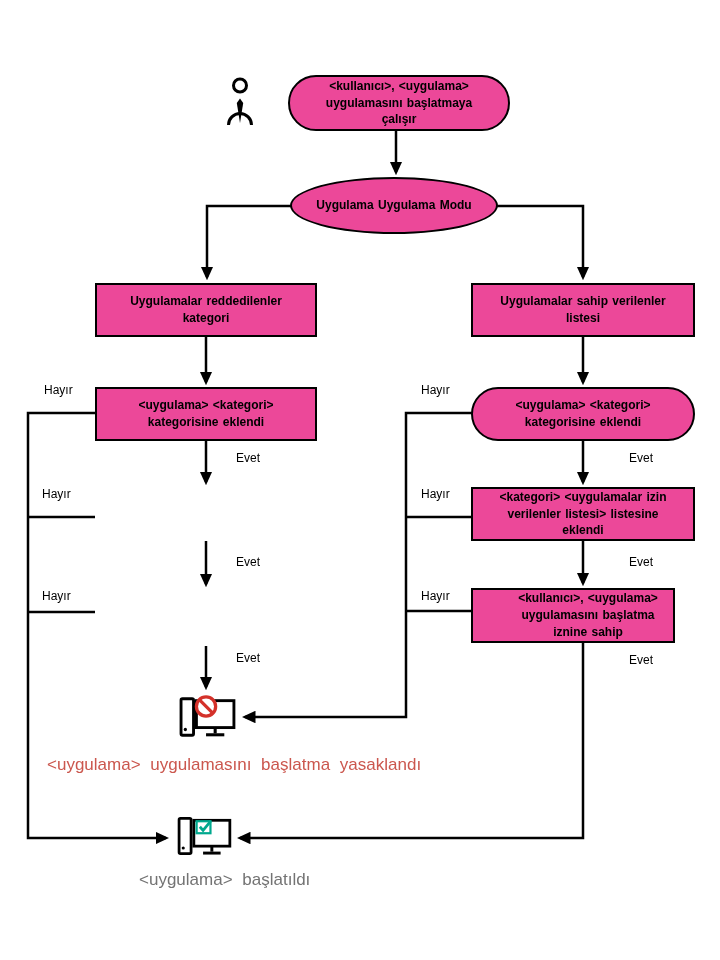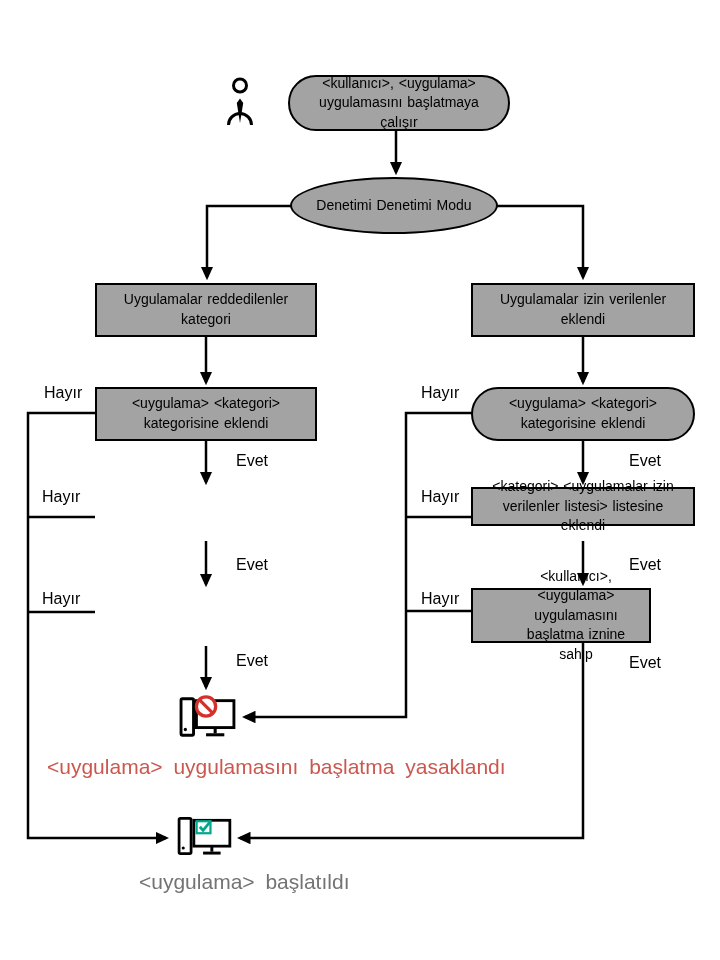--- a/index.html
+++ b/index.html
@@ -2,28 +2,28 @@
 <html><head>
 <meta charset="utf-8">
 <style>
   html,body{margin:0;padding:0;background:#ffffff;}
   .canvas{
     position:relative;width:720px;height:960px;background:#ffffff;overflow:hidden;
     font-family:"Liberation Sans","DejaVu Sans",sans-serif;color:#000;
   }
   .wires{position:absolute;left:0;top:0;width:720px;height:960px;}
   .node{
-    position:absolute;box-sizing:border-box;background:#a3a3a3;border:2.5px solid #000;
+    position:absolute;box-sizing:border-box;background:#ec4899;border:2.5px solid #000;
     display:flex;align-items:center;justify-content:center;text-align:center;
-    font-size:14px;line-height:1.4;padding:4px 14px;word-spacing:1px;
+    font-size:12px;line-height:1.4;padding:4px 14px;word-spacing:1px;font-weight:bold;
   }
   .stadium{border-radius:28px;padding:4px 20px;}
   .ellipse{border-radius:50%;}
-  .lbl{position:absolute;font-size:16px;line-height:1.1;}
-  .caption{position:absolute;font-size:21px;word-spacing:5px;white-space:nowrap;}
+  .lbl{position:absolute;font-size:12px;line-height:1.1;}
+  .caption{position:absolute;font-size:17px;word-spacing:5px;white-space:nowrap;}
   .iconbox{position:absolute;}
 </style>
 </head>
 <body>
 
 <div class="canvas">
 
   <svg class="wires" viewBox="0 0 720 960" fill="none" stroke="#000" stroke-width="2.5">
     <defs>
       <marker id="arr" markerWidth="5.5" markerHeight="5" refX="4.2" refY="2.5" orient="auto" markerUnits="strokeWidth">
@@ -53,46 +53,46 @@
     <circle cx="13" cy="8.5" r="6.5" fill="none" stroke="#000" stroke-width="3"></circle>
     <path d="M1.5 48 A11.5 11.5 0 0 1 24.5 48" fill="none" stroke="#000" stroke-width="3"></path>
     <polygon points="13,21.5 16.2,26 13,46 9.8,26" fill="#000"></polygon>
   </svg>
 
   <div class="node stadium" style="left:288px;top:75px;width:222px;height:56px;">
     <span>&lt;kullanıcı&gt;,  &lt;uygulama&gt; uygulamasını başlatmaya çalışır</span>
   </div>
 
   <div class="node ellipse" style="left:290px;top:177px;width:208px;height:57px;">
-    <span>Denetimi Denetimi Modu</span>
+    <span>Uygulama Uygulama Modu</span>
   </div>
 
   <div class="node" style="left:95px;top:283px;width:222px;height:54px;">
     <span>Uygulamalar reddedilenler kategori</span>
   </div>
 
   <div class="node" style="left:471px;top:283px;width:224px;height:54px;">
-    <span>Uygulamalar izin verilenler eklendi</span>
+    <span>Uygulamalar sahip verilenler listesi</span>
   </div>
 
   <div class="node" style="left:95px;top:387px;width:222px;height:54px;">
     <span>&lt;uygulama&gt; &lt;kategori&gt; kategorisine eklendi</span>
   </div>
 
 
 
   <div class="node stadium" style="left:471px;top:387px;width:224px;height:54px;">
     <span>&lt;uygulama&gt; &lt;kategori&gt; kategorisine eklendi</span>
   </div>
 
-  <div class="node" style="left:471px;top:487px;width:224px;height:39px;">
+  <div class="node" style="left:471px;top:487px;width:224px;height:54px;">
     <span>&lt;kategori&gt; &lt;uygulamalar izin verilenler listesi&gt; listesine eklendi</span>
   </div>
 
-  <div class="node" style="left:471px;top:588px;width:180px;height:55px;padding-left:44px;">
+  <div class="node" style="left:471px;top:588px;width:204px;height:55px;padding-left:44px;">
     <span>&lt;kullanıcı&gt;,  &lt;uygulama&gt; uygulamasını başlatma iznine sahip</span>
   </div>
 
   <span class="lbl" style="left:44px;top:384px;">Hayır</span>
   <span class="lbl" style="left:42px;top:488px;">Hayır</span>
   <span class="lbl" style="left:42px;top:590px;">Hayır</span>
   <span class="lbl" style="left:236px;top:452px;">Evet</span>
   <span class="lbl" style="left:236px;top:556px;">Evet</span>
   <span class="lbl" style="left:236px;top:652px;">Evet</span>
   <span class="lbl" style="left:421px;top:384px;">Hayır</span>

